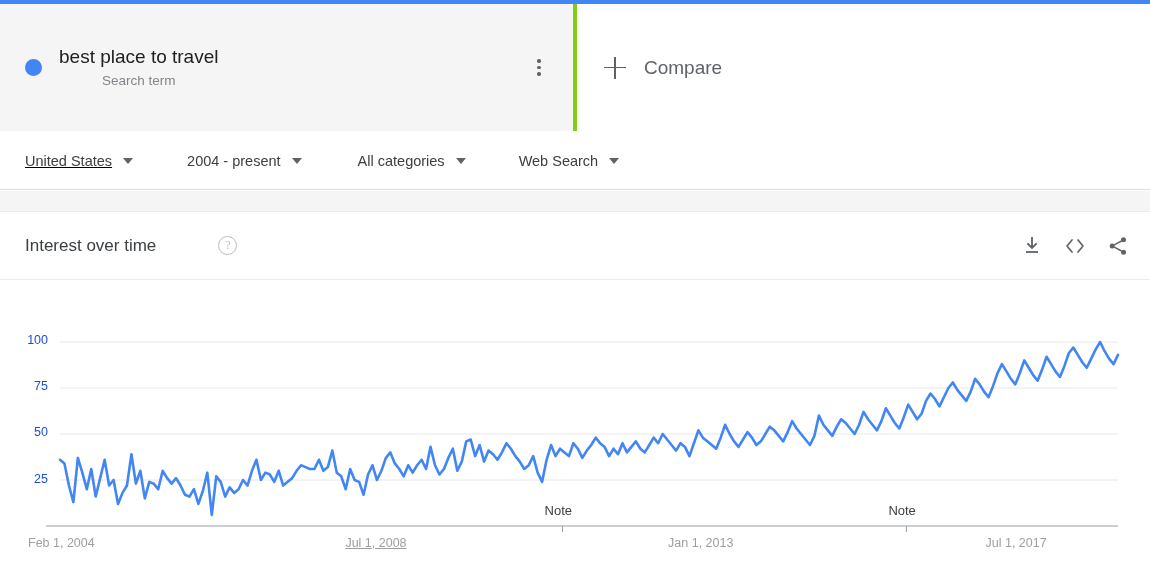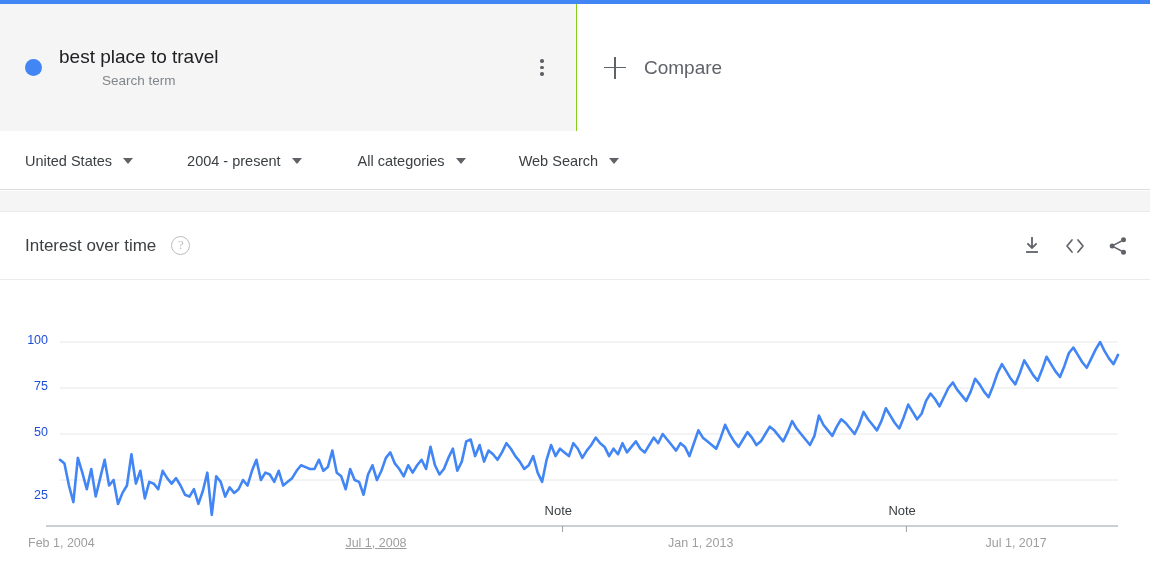--- a/index.html
+++ b/index.html
@@ -21,21 +21,21 @@
 
   
   .terms-row {
     position: absolute; top: 4px; left: 0; width: 1150px; height: 127px;
     display: flex; align-items: stretch;
     border-bottom: 1px solid #e0e0e0;
   }
   .term-card {
     width: 577px; height: 127px;
     background: #f5f5f5;
-    border-right: 1px solid #84cc16;
+    border-right: 4px solid #84cc16;
     display: flex; align-items: center;
     position: relative;
   }
   .term-dot {
     width: 17px; height: 17px; border-radius: 50%;
     background: #4285f4;
     margin-left: 25px; margin-right: 17px;
     flex: 0 0 auto;
   }
   .term-texts { display: flex; flex-direction: column; justify-content: center; }
@@ -79,40 +79,40 @@
   .filter {
     display: flex; align-items: center; cursor: pointer; height: 58px;
   }
   .filter-label { font-size: 14.5px; color: #3c4043; }
   .caret {
     width: 0; height: 0; margin-left: 11px;
     border-left: 5.5px solid transparent;
     border-right: 5.5px solid transparent;
     border-top: 6px solid #5f6368;
   }
-  .f0 { margin-left: 25px; }
+  .f0 { margin-left: 25px; text-decoration: underline; }
   .f1 { margin-left: 54px; }
   .f2 { margin-left: 56px; }
   .f3 { margin-left: 53px; }
 
   
   .gutter {
     position: absolute; top: 191px; left: 0; width: 1150px; height: 20px;
     background: #f5f5f5;
   }
 
   
   .chart-card {
     position: absolute; top: 211px; left: 0; width: 1150px; height: 358px;
     background: #fff; border-top: 1px solid #ebebeb;
   }
   .chart-head {
     position: relative; height: 68px; width: 1150px;
     border-bottom: 1px solid #ebebeb;
-    display: flex; align-items: center;
+    display: flex; align-items: center; gap: 47px;
   }
   .chart-title { font-size: 17px; color: #3c4043; margin-left: 25px; }
   .help-ico {
     width: 19px; height: 19px; border-radius: 50%;
     border: 1.4px solid #bdbdbd; color: #bdbdbd;
     font-size: 13px; line-height: 16px; text-align: center;
     margin-left: 15px; cursor: pointer; font-family: "Liberation Serif", serif;
   }
   .head-actions {
     position: absolute; right: 22px; top: 50%; transform: translateY(-50%);
@@ -211,21 +211,21 @@
           <line x1="60" x2="1118" y1="200" y2="200" stroke="#e8e8e8" stroke-width="1"></line>
           <line x1="60" x2="1118" y1="154" y2="154" stroke="#e8e8e8" stroke-width="1"></line>
           <line x1="60" x2="1118" y1="108" y2="108" stroke="#e8e8e8" stroke-width="1"></line>
           <line x1="60" x2="1118" y1="62" y2="62" stroke="#e8e8e8" stroke-width="1"></line>
           <line x1="46" x2="1118" y1="246" y2="246" stroke="#9aa0a6" stroke-width="1.2"></line>
           <path d="M60.00 179.76 L64.46 183.44 L68.93 205.52 L73.39 222.08 L77.86 177.92 L82.32 192.64 L86.78 209.20 L91.25 188.96 L95.71 216.56 L100.18 198.16 L104.64 179.76 L109.11 205.52 L113.57 200.00 L118.03 223.92 L122.50 212.88 L126.96 205.52 L131.43 174.24 L135.89 203.68 L140.35 190.80 L144.82 218.40 L149.28 201.84 L153.75 203.68 L158.21 209.20 L162.68 190.80 L167.14 198.16 L171.60 203.68 L176.07 198.16 L180.53 205.52 L185.00 214.72 L189.46 216.56 L193.92 209.20 L198.39 223.92 L202.85 211.04 L207.32 192.64 L211.78 234.96 L216.24 196.32 L220.71 201.84 L225.17 216.56 L229.64 207.36 L234.10 212.88 L238.57 209.20 L243.03 200.00 L247.49 205.52 L251.96 190.80 L256.42 179.76 L260.89 200.00 L265.35 192.64 L269.81 194.48 L274.28 201.84 L278.74 190.80 L283.21 205.52 L287.67 201.84 L292.14 198.16 L296.60 190.80 L301.06 185.28 L305.53 187.12 L309.99 188.96 L314.46 188.96 L318.92 179.76 L323.38 190.80 L327.85 187.12 L332.31 170.56 L336.78 192.64 L341.24 196.32 L345.70 209.20 L350.17 188.96 L354.63 200.00 L359.10 201.84 L363.56 214.72 L368.03 194.48 L372.49 185.28 L376.95 200.00 L381.42 190.80 L385.88 177.92 L390.35 172.40 L394.81 183.44 L399.27 188.96 L403.74 196.32 L408.20 185.28 L412.67 192.64 L417.13 185.28 L421.59 179.76 L426.06 188.96 L430.52 166.88 L434.99 185.28 L439.45 194.48 L443.92 188.96 L448.38 177.92 L452.84 168.72 L457.31 190.80 L461.77 181.60 L466.24 161.36 L470.70 159.52 L475.16 176.08 L479.63 165.04 L484.09 181.60 L488.56 170.56 L493.02 174.24 L497.49 179.76 L501.95 172.40 L506.41 163.20 L510.88 168.72 L515.34 176.08 L519.81 181.60 L524.27 188.96 L528.73 185.28 L533.20 176.08 L537.66 192.64 L542.13 201.84 L546.59 179.76 L551.05 165.04 L555.52 176.08 L559.98 168.72 L564.45 172.40 L568.91 176.08 L573.38 163.20 L577.84 168.72 L582.30 177.92 L586.77 170.56 L591.23 165.04 L595.70 157.68 L600.16 163.20 L604.62 166.88 L609.09 176.08 L613.55 168.72 L618.02 174.24 L622.48 163.20 L626.95 172.40 L631.41 166.88 L635.87 161.36 L640.34 168.72 L644.80 172.40 L649.27 165.04 L653.73 157.68 L658.19 163.20 L662.66 154.00 L667.12 159.52 L671.59 165.04 L676.05 170.56 L680.51 163.20 L684.98 166.88 L689.44 176.08 L693.91 163.20 L698.37 150.32 L702.84 157.68 L707.30 161.36 L711.76 165.04 L716.23 168.72 L720.69 157.68 L725.16 144.80 L729.62 154.00 L734.08 161.36 L738.55 166.88 L743.01 159.52 L747.48 152.16 L751.94 157.68 L756.41 165.04 L760.87 161.36 L765.33 154.00 L769.80 146.64 L774.26 150.32 L778.73 155.84 L783.19 161.36 L787.65 152.16 L792.12 141.12 L796.58 148.48 L801.05 154.00 L805.51 159.52 L809.97 165.04 L814.44 155.84 L818.90 135.60 L823.37 144.80 L827.83 150.32 L832.30 155.84 L836.76 146.64 L841.22 139.28 L845.69 142.96 L850.15 148.48 L854.62 154.00 L859.08 144.80 L863.54 131.92 L868.01 139.28 L872.47 144.80 L876.94 150.32 L881.40 141.12 L885.86 128.24 L890.33 135.60 L894.79 142.96 L899.26 148.48 L903.72 137.44 L908.19 124.56 L912.65 131.92 L917.11 139.28 L921.58 133.76 L926.04 120.88 L930.51 113.52 L934.97 119.04 L939.43 126.40 L943.90 117.20 L948.36 108.00 L952.83 102.48 L957.29 109.84 L961.76 115.36 L966.22 120.88 L970.68 111.68 L975.15 98.80 L979.61 104.32 L984.08 111.68 L988.54 117.20 L993.00 106.16 L997.47 93.28 L1001.93 84.08 L1006.40 91.44 L1010.86 98.80 L1015.32 104.32 L1019.79 93.28 L1024.25 80.40 L1028.72 87.76 L1033.18 95.12 L1037.65 100.64 L1042.11 89.60 L1046.57 76.72 L1051.04 84.08 L1055.50 91.44 L1059.97 96.96 L1064.43 85.92 L1068.89 73.04 L1073.36 67.52 L1077.82 74.88 L1082.29 82.24 L1086.75 87.76 L1091.22 78.56 L1095.68 69.36 L1100.14 62.00 L1104.61 71.20 L1109.07 78.56 L1113.54 84.08 L1118.00 74.88" fill="none" stroke="#4285f4" stroke-width="2.6" stroke-linejoin="round" stroke-linecap="round"></path>
           <line x1="562.55" x2="562.55" y1="246" y2="252" stroke="#9aa0a6" stroke-width="1"></line>
           <line x1="906.4000000000001" x2="906.4000000000001" y1="246" y2="252" stroke="#9aa0a6" stroke-width="1"></line>
         </svg>
       <div id="axis-labels">
-          <div class="ylab" style="top: 208px;">25</div>
+          <div class="ylab" style="top: 192px;">25</div>
           <div class="ylab" style="top: 145px;">50</div>
           <div class="ylab" style="top: 99px;">75</div>
           <div class="ylab" style="top: 53px;">100</div>
           <div class="xlab" style="left: 28px; top: 256px;">Feb 1, 2004</div>
           <div class="xlab" style="left: 345.4px; top: 256px; text-decoration: underline;">Jul 1, 2008</div>
           <div class="xlab" style="left: 668.09px; top: 256px;">Jan 1, 2013</div>
           <div class="xlab" style="left: 985.49px; top: 256px;">Jul 1, 2017</div>
           <div class="note-lab" style="left: 544.55px; top: 223px;">Note</div>
           <div class="note-lab" style="left: 888.4px; top: 223px;">Note</div>
         </div>

